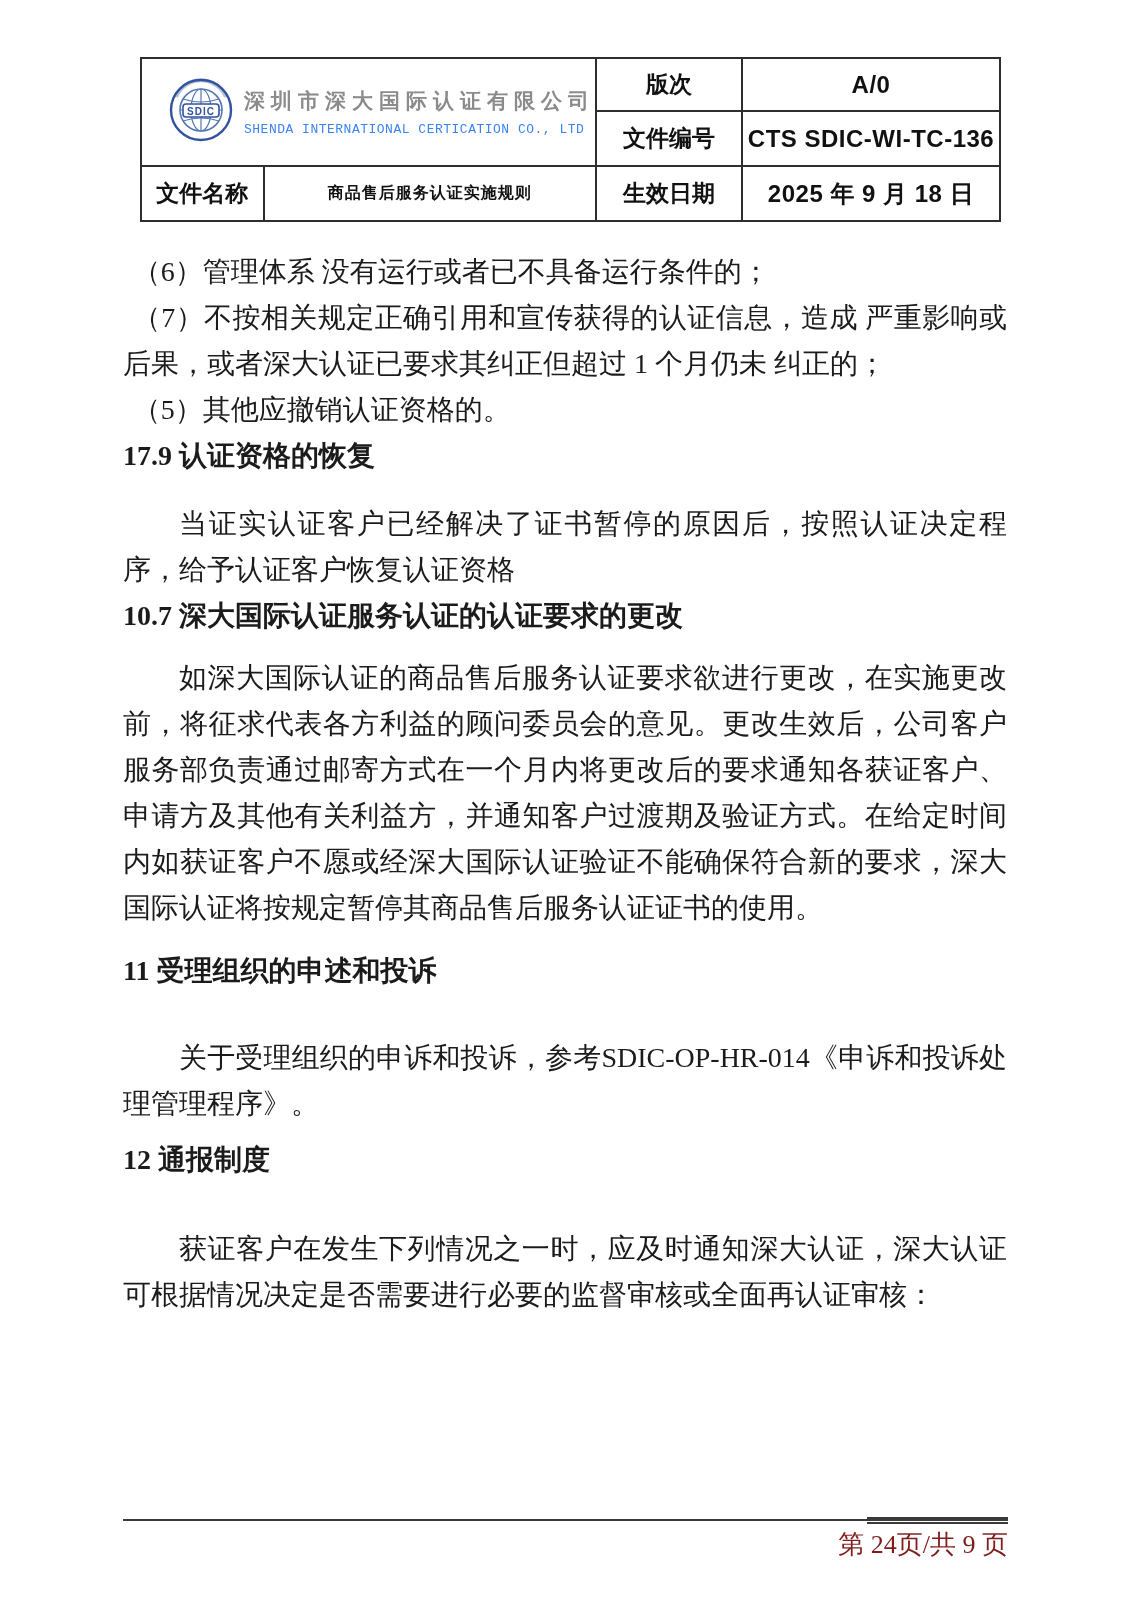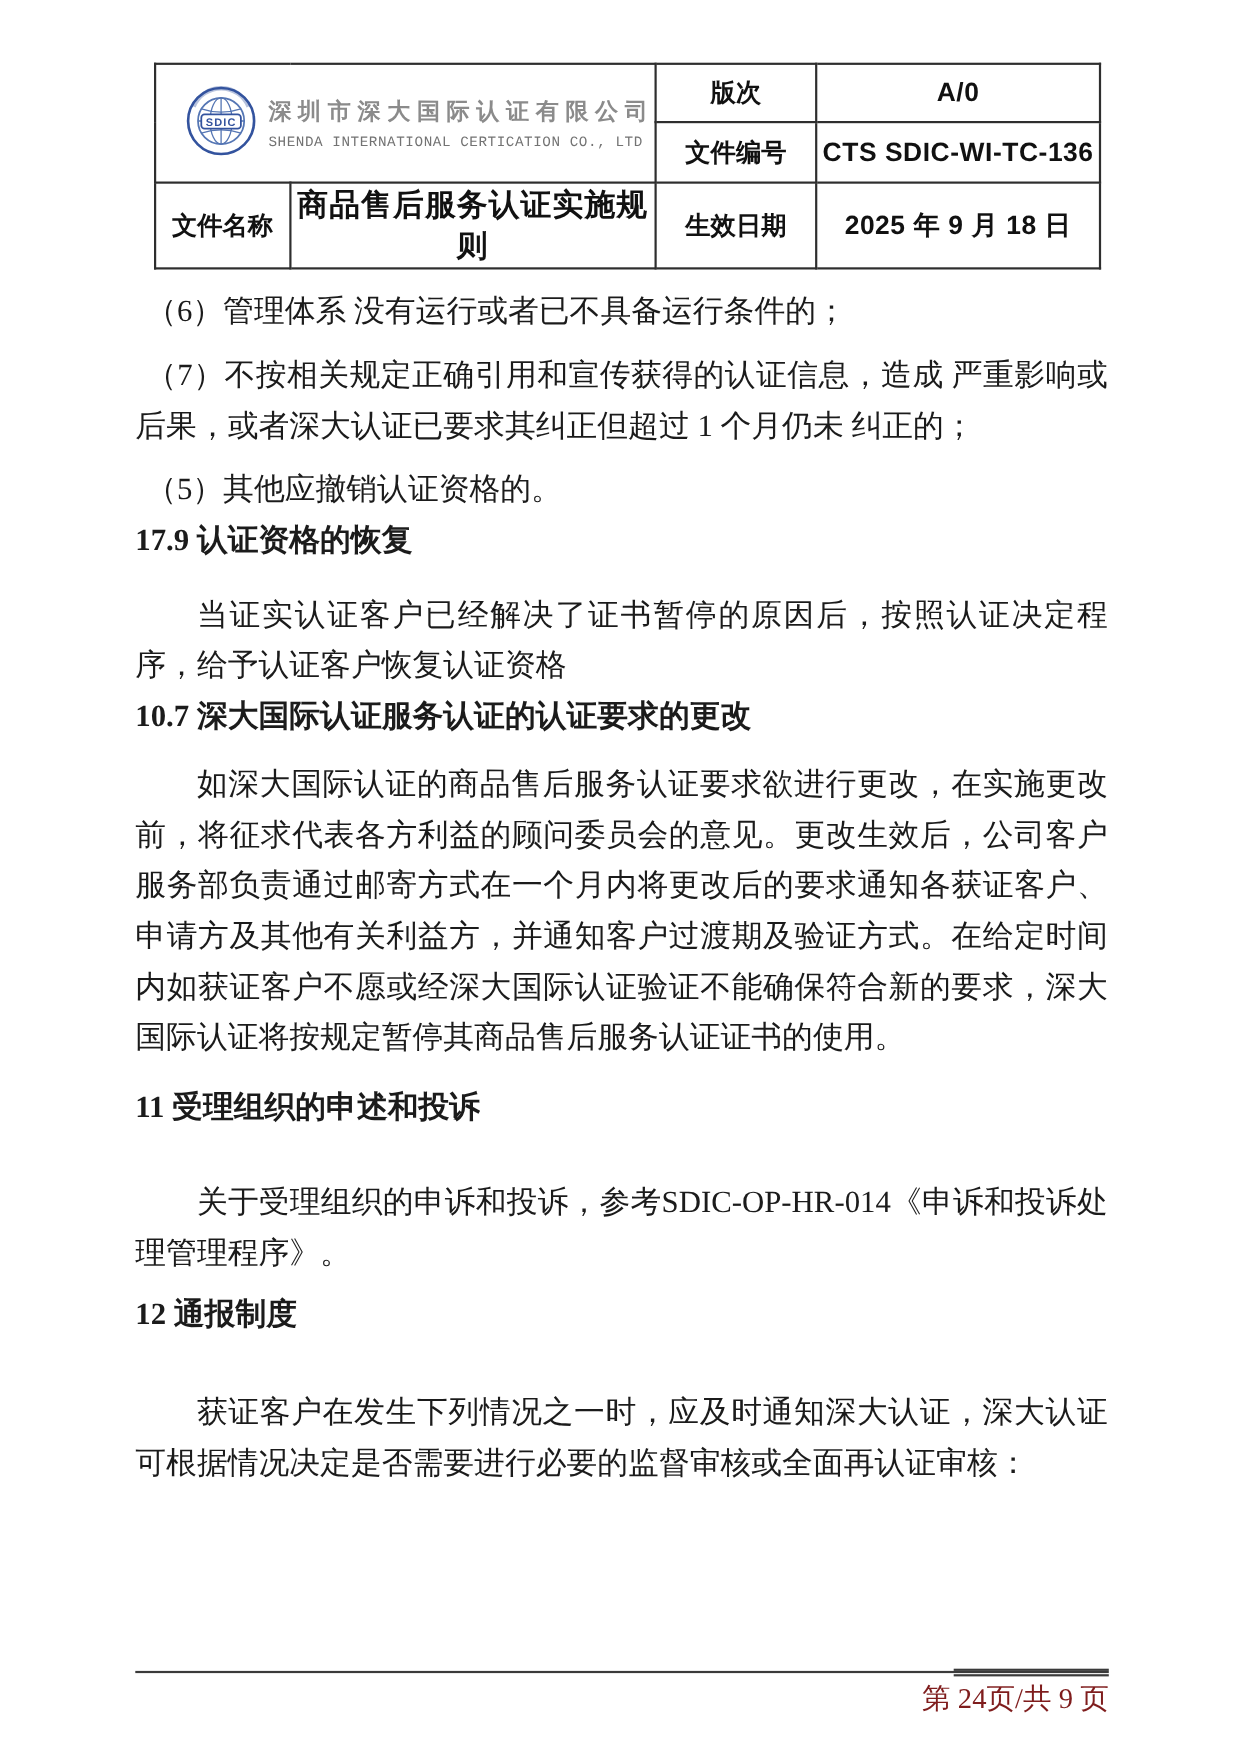--- a/index.html
+++ b/index.html
@@ -8,33 +8,33 @@
 
   
   table.doc-header{position:absolute;left:140px;top:57px;border-collapse:collapse;table-layout:fixed;}
   table.doc-header td{border:2px solid #2e2e2e;padding:0;vertical-align:middle;background:#fff;}
   td.c1{width:120px}td.c2{width:329px}td.c3{width:144px}td.c4{width:256px}
   tr.r1{height:53px}tr.r2{height:55px}tr.r3{height:55px}
   .lbl,.val{font-family:"Liberation Sans","DejaVu Sans",sans-serif;font-weight:bold;
             color:#111;text-align:center;}
   .lbl{font-size:23px;}
   .val{font-size:24px;letter-spacing:.5px;}
-  .val-name{font-size:28px;letter-spacing:1px;}
+  .val-name{font-size:16px;letter-spacing:1px;}
 
   .logo-cell-inner{display:flex;align-items:center;gap:10px;padding-left:26px;}
   .company-names{display:flex;flex-direction:column;gap:7px;}
   .company-cn{font-size:21px;font-weight:bold;color:#8b8b8b;letter-spacing:6px;
               font-family:"Liberation Serif","DejaVu Serif",serif;white-space:nowrap;}
-  .company-en{font-size:13px;color:#737373;letter-spacing:.5px;
+  .company-en{font-size:13px;color:#3b82f6;letter-spacing:.5px;
               font-family:"Liberation Mono","DejaVu Sans Mono",monospace;white-space:nowrap;}
 
   
   .body-text{position:absolute;left:123px;top:249px;width:884px;}
   .body-text p{margin:0;font-size:28px;line-height:46px;text-align:justify;color:#1b1b1b;}
-  p.li{text-indent:.35em;margin-top:12px;}
+  p.li{text-indent:.35em;}
   p.ind{text-indent:2em;}
   .h2{margin:0;font-size:30px;line-height:46px;font-weight:bold;color:#0f0f0f;
       font-family:"Liberation Serif","DejaVu Serif",serif;}
   .h1{margin:0;font-size:33px;line-height:52px;font-weight:bold;color:#0f0f0f;
       font-family:"Liberation Serif","DejaVu Serif",serif;}
   .mt-blank{margin-top:18px!important;}
   .mt-para1{margin-top:22px!important;}
   .mt-para2{margin-top:16px!important;}
   .mt-h11{margin-top:17px!important;}
   .mt-big{margin-top:41px!important;}

